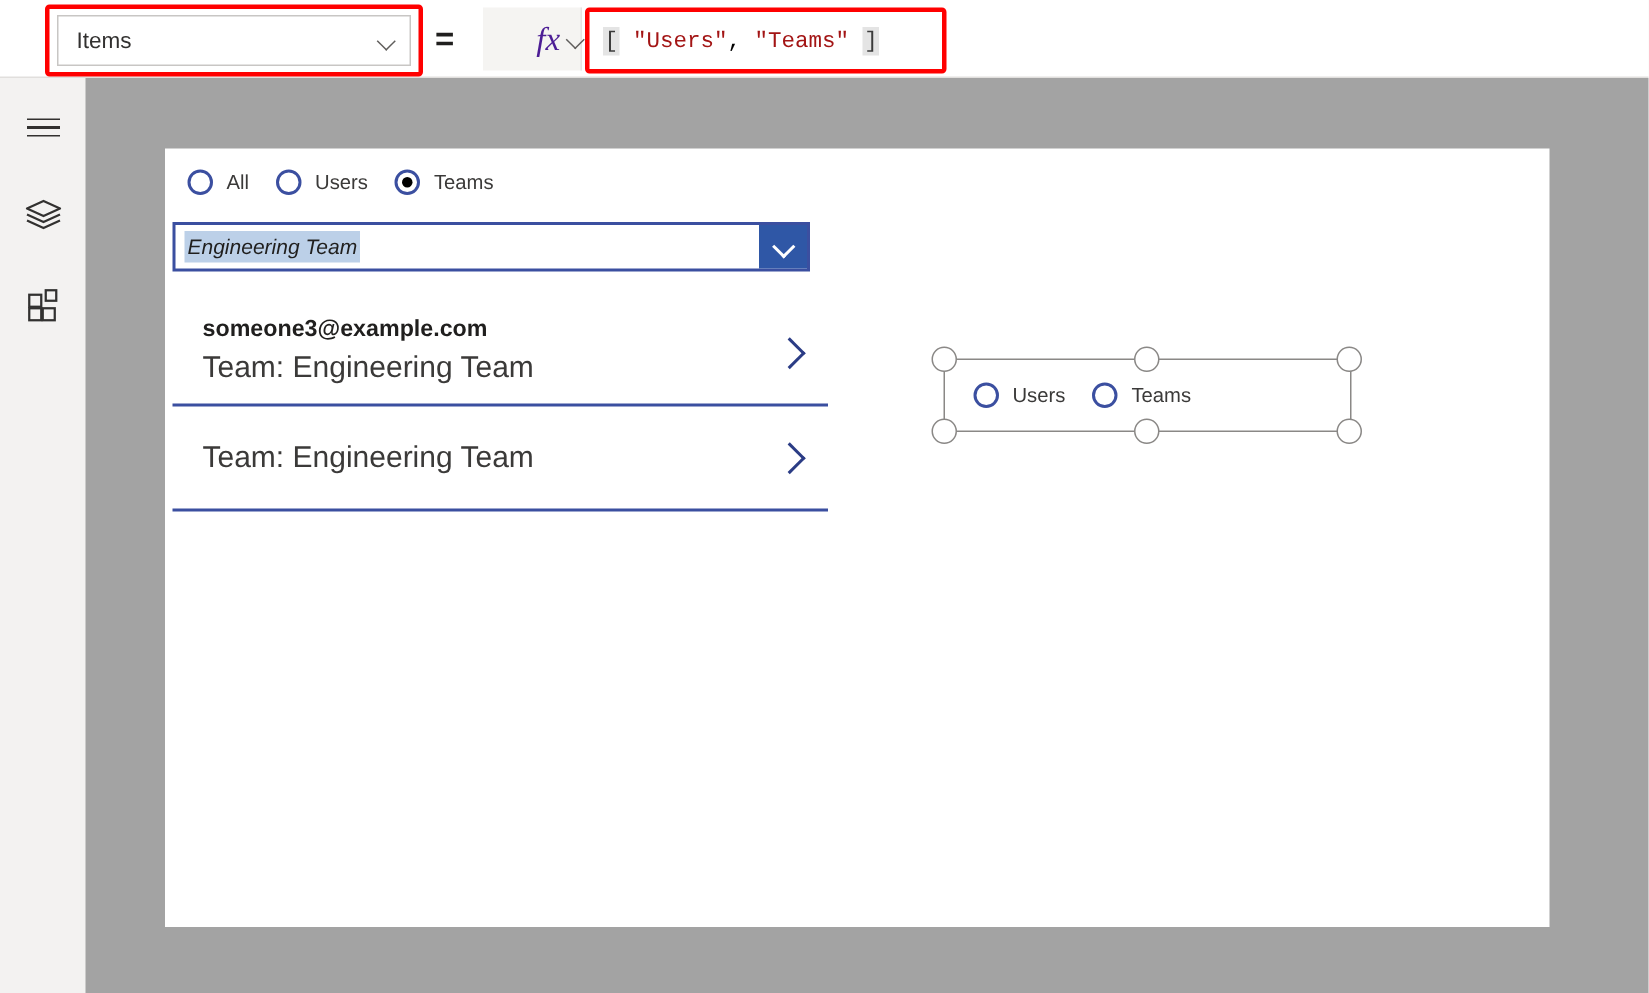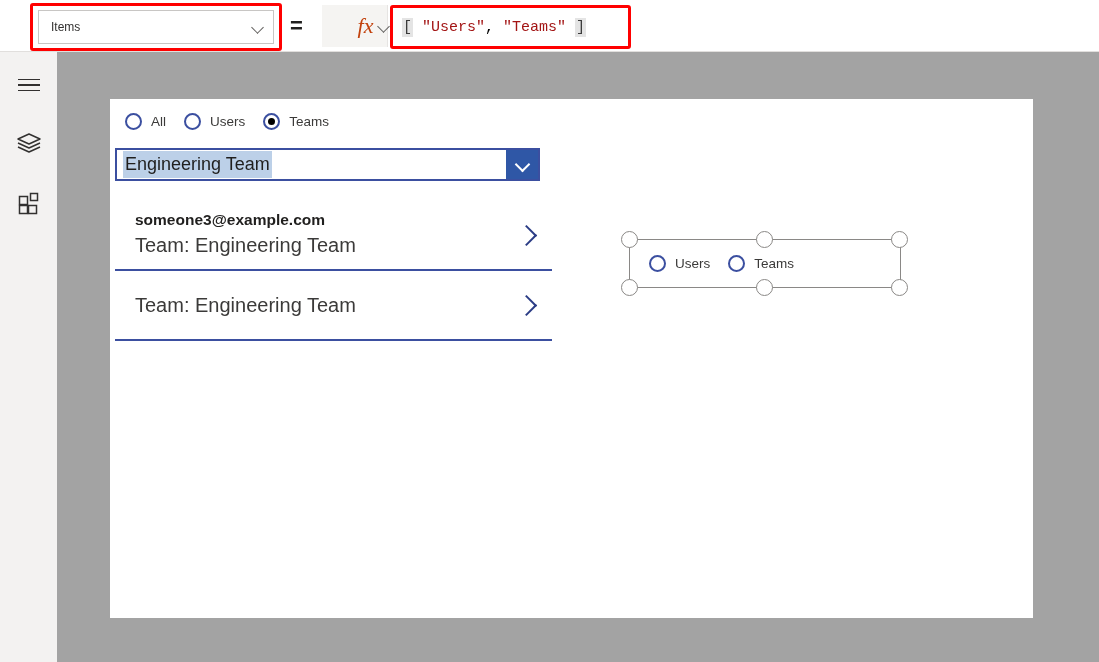--- a/index.html
+++ b/index.html
@@ -46,21 +46,21 @@
     background: #ffffff;
     border: 1px solid #c8c6c4;
     box-sizing: border-box;
     display: flex;
     align-items: center;
     padding: 0 8px 0 12px;
     z-index: 20;
   }
   #property-select .label {
     flex: 1;
-    font-size: 12px;
+    font-size: 15px;
     color: #323130;
     line-height: 1;
   }
   .chev-down {
     width: 13px; height: 13px;
     position: relative;
     flex: none;
   }
   .chev-down::before {
     content: "";
@@ -92,21 +92,21 @@
     display: flex;
     align-items: center;
     justify-content: center;
     gap: 5px;
     z-index: 20;
   }
   #fx-button .fx-glyph {
     font-family: "Liberation Serif", serif;
     font-style: italic;
     font-size: 22px;
-    color: #c2410c;
+    color: #4c1d95;
     line-height: 1;
     margin-left: 40px;
   }
 
   #formula-input {
     position: absolute;
     left: 396px; top: 10px;
     width: 700px; height: 34px;
     background: #ffffff;
     display: flex;
@@ -219,23 +219,24 @@
   }
   #team-dropdown .dd-value {
     flex: 1;
     display: flex;
     align-items: center;
     padding-left: 6px;
   }
   #team-dropdown .dd-value span {
     background: #bcd0e8;
     color: #201f1e;
-    font-size: 18px;
+    font-size: 14px;
     padding: 2px 2px;
     line-height: 1.25;
+    font-style: italic;
   }
   #team-dropdown .dd-button {
     width: 32px;
     background: #2f57a6;
     display: flex;
     align-items: center;
     justify-content: center;
     flex: none;
   }
   .chev-white {

